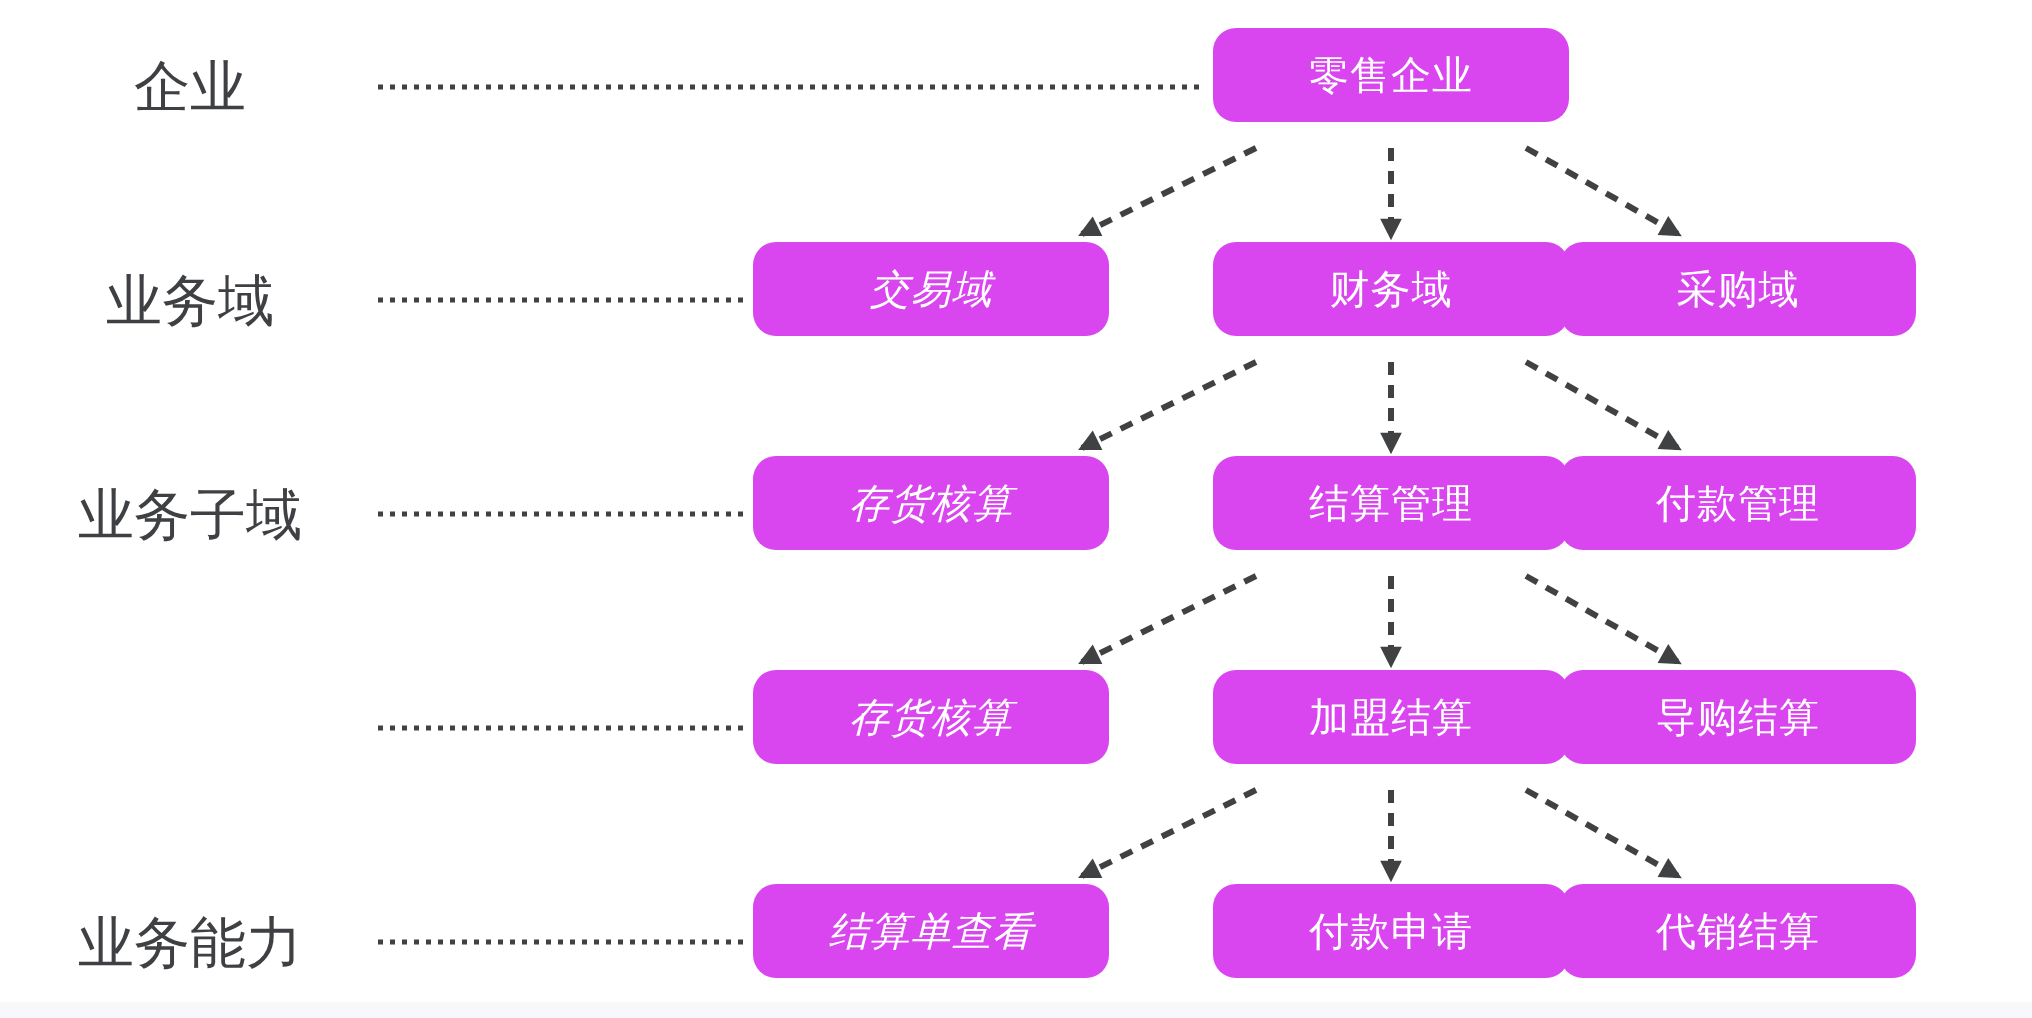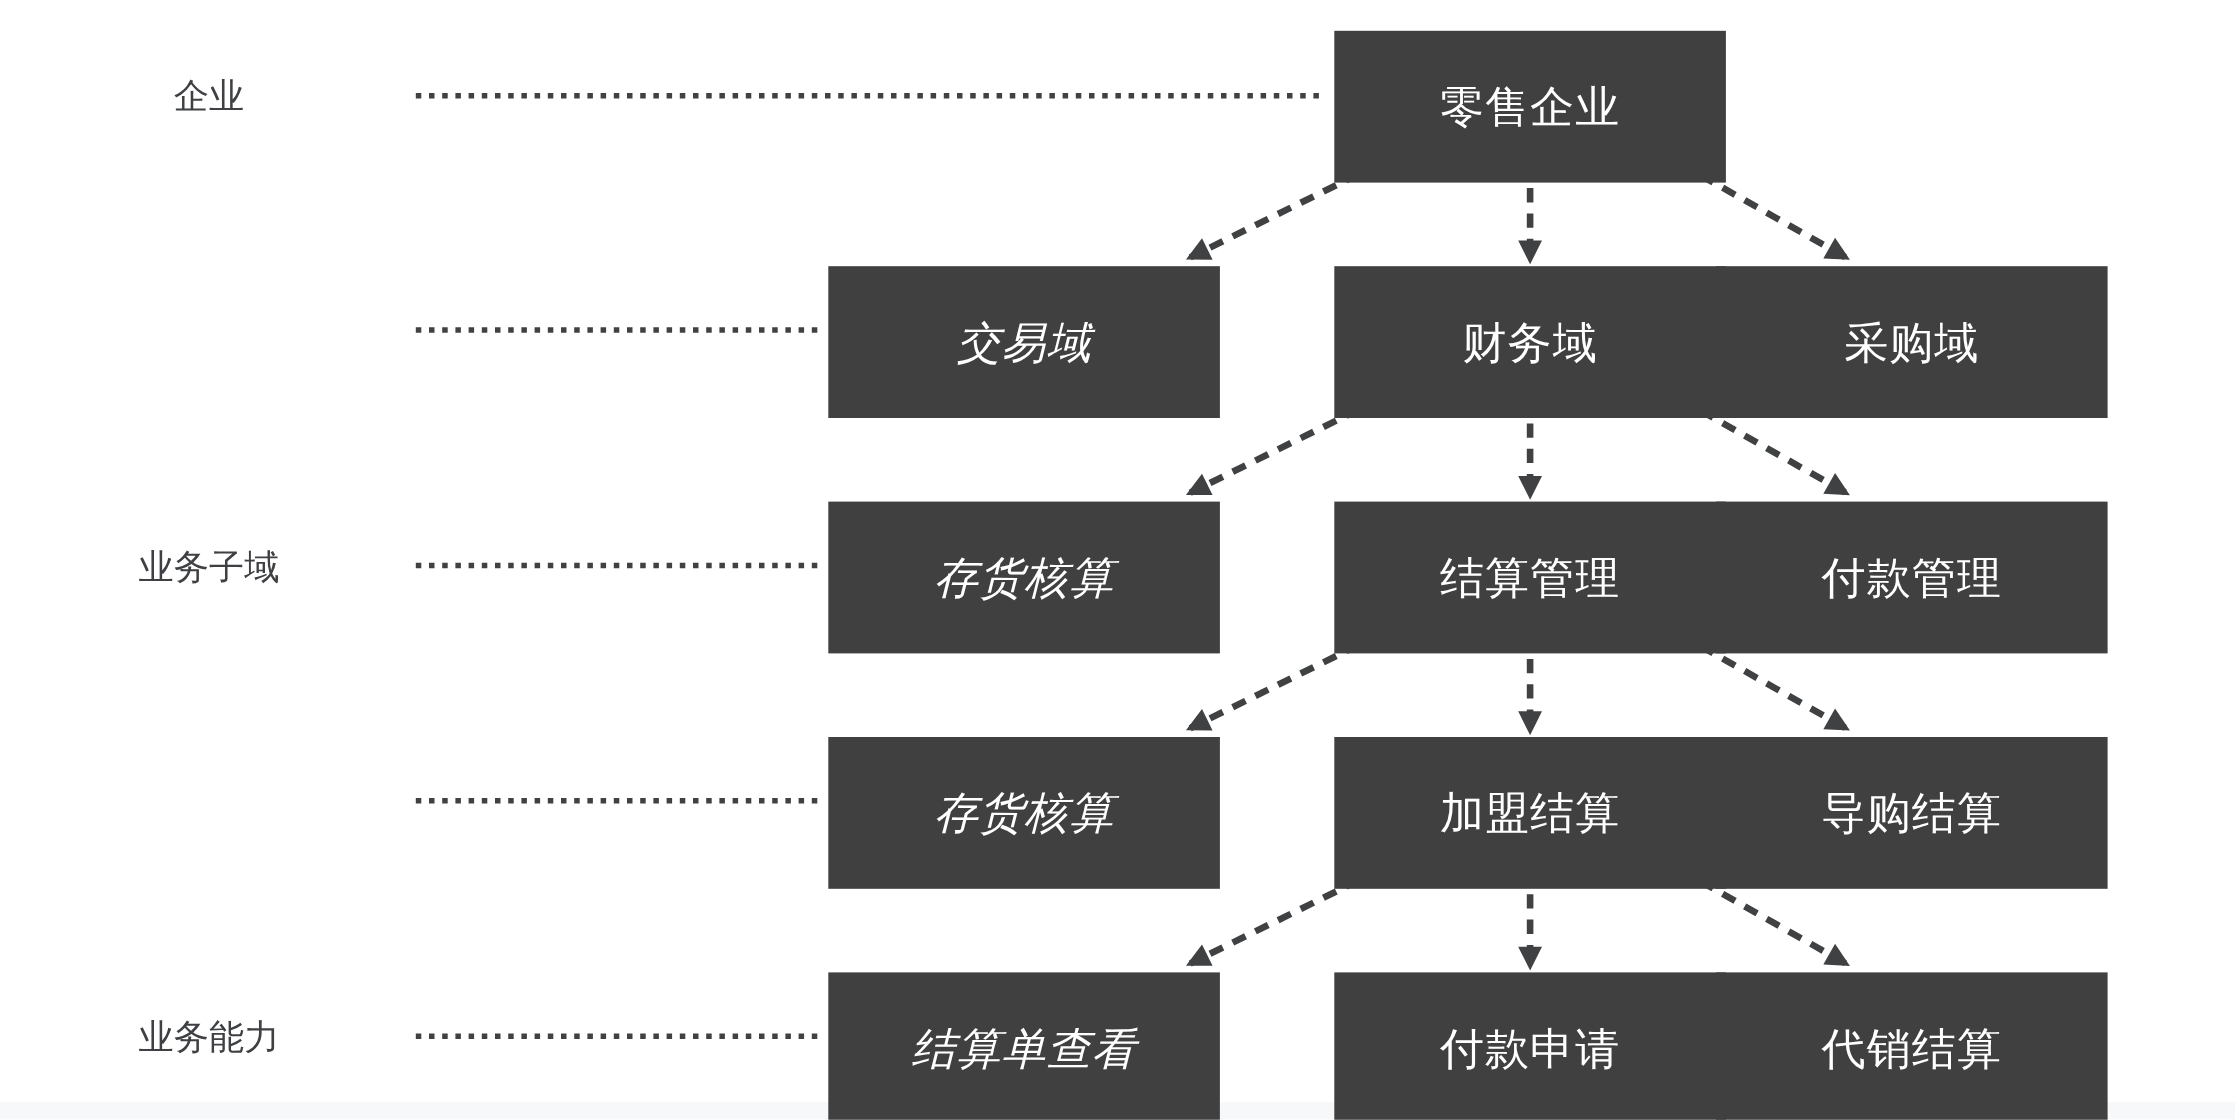--- a/index.html
+++ b/index.html
@@ -6,27 +6,27 @@
   html, body { background:#ffffff; }
   body { width:2032px; height:1018px; overflow:hidden; }
   .canvas {
     position:relative; width:2032px; height:1018px; background:#ffffff;
     font-family:"Liberation Sans", sans-serif;
   }
   .connectors { position:absolute; left:0; top:0; z-index:1; }
   .leader { stroke:#3F4143; stroke-width:5; stroke-dasharray:5 7; fill:none; }
   .arrow  { stroke:#3F4143; stroke-width:6; stroke-dasharray:13 10; fill:none; }
   .node {
-    position:absolute; width:356px; height:138px; background:#404040; color:#ffffff;
+    position:absolute; width:356px; height:94px; background:#d946ef; color:#ffffff;
     display:flex; align-items:center; justify-content:center;
-    font-size:40px; font-weight:500; letter-spacing:1px; z-index:2; white-space:nowrap;
+    font-size:40px; font-weight:500; letter-spacing:1px; z-index:2; white-space:nowrap;border-radius:23px;
   }
   .row-label {
     position:absolute; left:0; width:380px; text-align:center;
-    font-size:32px; font-weight:500; color:#3E4043; line-height:42px; z-index:2; white-space:nowrap;
+    font-size:56px; font-weight:500; color:#3E4043; line-height:42px; z-index:2; white-space:nowrap;
   }
   .c1 { left:753px;font-style:italic; }  .c2 { left:1213px; } .c3 { left:1560px; }
   .r1 { top:28px; }    .r2 { top:242px; }   .r3 { top:456px; }   .r4 { top:670px; }  .r5 { top:884px; }
   .lr1 { top:66px; }   .lr2 { top:280px; }  .lr3 { top:494px; }  .lr4 { top:708px; } .lr5 { top:922px; }
   .footer-strip { position:absolute; left:0; bottom:0; width:2032px; height:16px; background:#F7F8F9; z-index:0; }
 </style>
 </head>
 <body>
 
 <div class="canvas">
@@ -55,20 +55,21 @@
     <line class="arrow" x1="1256" y1="576" x2="1082" y2="662" marker-end="url(#ah)"></line>
     <line class="arrow" x1="1391" y1="576" x2="1391" y2="664" marker-end="url(#ah)"></line>
     <line class="arrow" x1="1526" y1="576" x2="1678" y2="662" marker-end="url(#ah)"></line>
 
     <line class="arrow" x1="1256" y1="790" x2="1082" y2="876" marker-end="url(#ah)"></line>
     <line class="arrow" x1="1391" y1="790" x2="1391" y2="878" marker-end="url(#ah)"></line>
     <line class="arrow" x1="1526" y1="790" x2="1678" y2="876" marker-end="url(#ah)"></line>
   </svg>
 
   <div class="row-label lr1">企业</div>
+  <div class="row-label lr2">业务域</div>
   <div class="row-label lr3">业务子域</div>
   <div class="row-label lr5">业务能力</div>
 
   <div class="node r1 c2">零售企业</div>
 
   <div class="node r2 c1">交易域</div>
   <div class="node r2 c2">财务域</div>
   <div class="node r2 c3">采购域</div>
 
   <div class="node r3 c1">存货核算</div>

